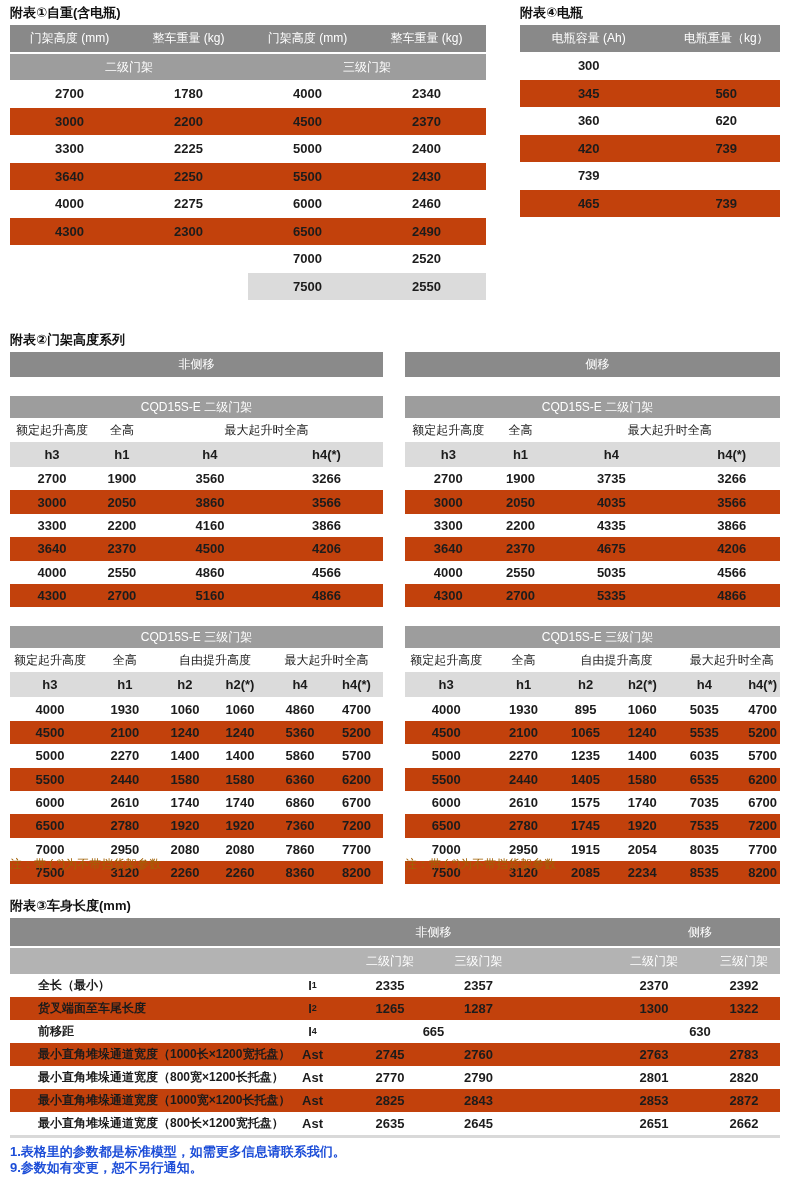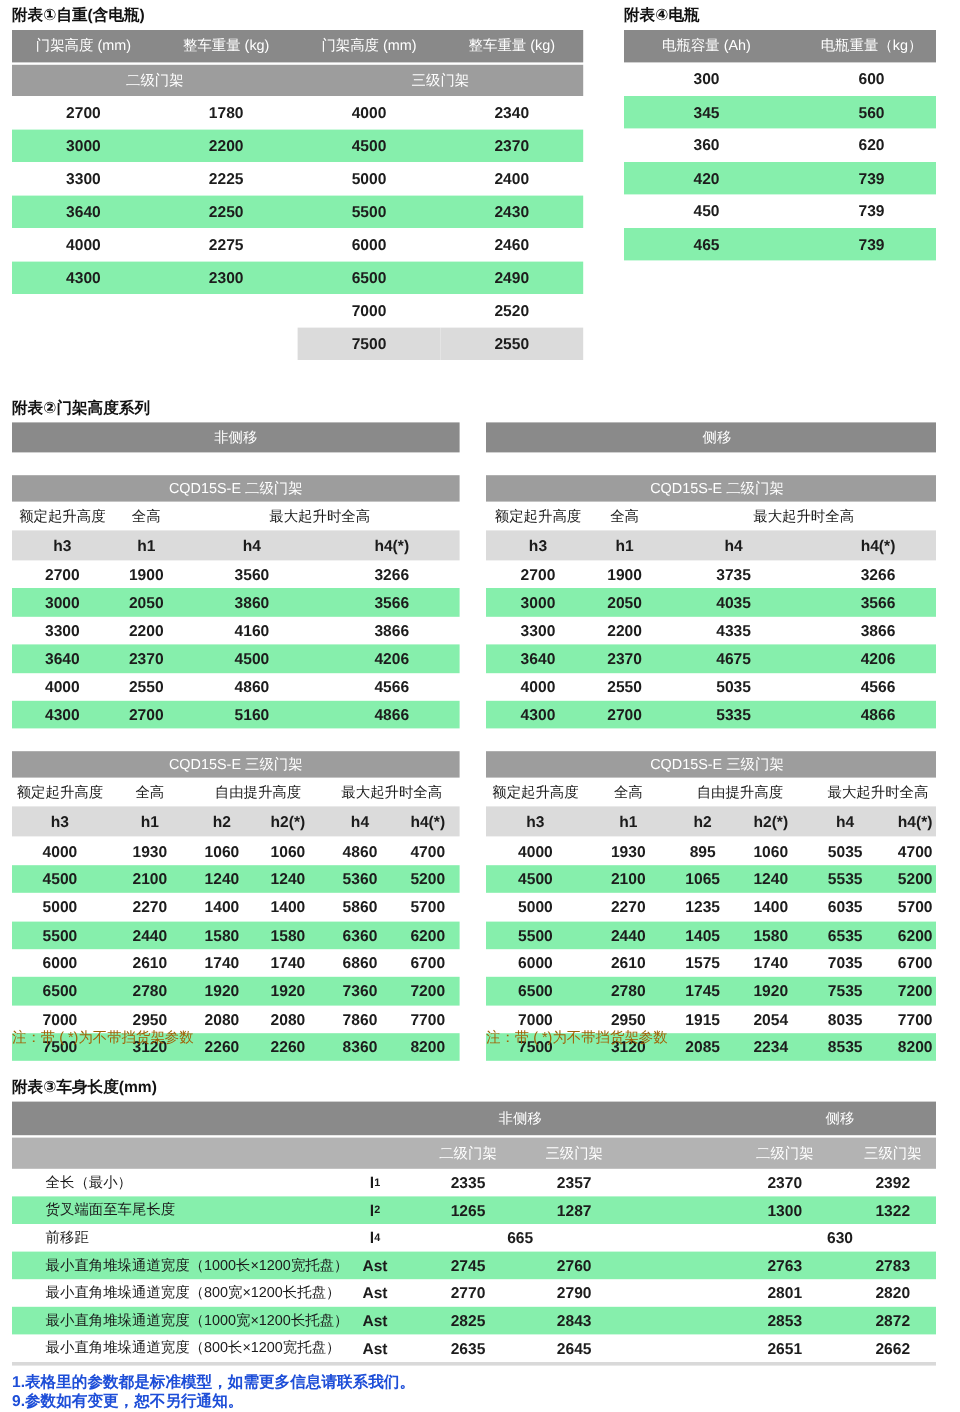--- a/index.html
+++ b/index.html
@@ -25,26 +25,26 @@
   .tr{display:grid;align-items:stretch;text-align:center}
   .td{display:flex;align-items:center;justify-content:center;min-width:0}
   .num{font-size:13px;font-weight:700;color:#1c1c1c}
   .lrow{height:24px;font-size:12px;color:#1b1b1b}
   .lrow .td{font-weight:400}
   .srow{height:25px;background:#dbdbdb;font-size:13px;font-weight:700}
   .rows-t1>.tr,.rows-t4>.tr{height:27.5px;grid-template-columns:repeat(4,1fr)}
   .rows-t4>.tr{grid-template-columns:repeat(2,1fr)}
   .rows-g4d>.tr{height:23.4px;grid-template-columns:22.5% 15% 32.2% 30.3%}
   .rows-g6t>.tr{height:23.4px;grid-template-columns:21.4% 18.8% 13.4% 16.1% 16.1% 14.2%}
-  .stripe{background:#86efac}
+  .stripe{background:#c2410c}
   .stripe-right>.td:nth-child(n+3){background:#dbdbdb}
   .note{position:absolute;font-size:12px;color:#a16207;white-space:nowrap}
   .t3g{grid-template-columns:270px 65px 90px 87px 88px 88px 92px}
   .t3row{height:23px;font-size:13px}
-  .t3row .lbl{justify-content:flex-start;padding-left:28px;font-size:12px;font-weight:400;text-align:left;white-space:nowrap}
+  .t3row .lbl{justify-content:flex-start;padding-left:28px;font-size:12px;font-weight:700;text-align:left;white-space:nowrap}
   .t3row .sym{font-weight:700}
   .sym sub{font-size:9px;line-height:1}
   .span2a{grid-column:3/5}
   .span2b{grid-column:6/8}
   .hspan1{grid-column:1/3}
   .t3-bottom{height:3px;background:#d9d9d9;margin-top:0}
   .footer{position:absolute;left:10px;top:1144px;font-size:13px;font-weight:700;color:#1d4ed8;line-height:16px}
 </style>
 </head>
 <body>
@@ -117,36 +117,34 @@
 
   <div class="sec-title" style="left:520px;top:4px">附表④电瓶</div>
   <div class="tbl" style="left:520px;top:25px;width:275px">
     <div class="bar dark g2">
       <div class="td">电瓶容量 (Ah)</div>
       <div class="td">电瓶重量（kg）</div>
     </div>
     <div class="rows-t4">
         <div class="tr">
           <div class="td num">300</div>
-          <div class="td num">600</div>
         </div>
         <div class="tr stripe">
           <div class="td num">345</div>
           <div class="td num">560</div>
         </div>
         <div class="tr">
           <div class="td num">360</div>
           <div class="td num">620</div>
         </div>
         <div class="tr stripe">
           <div class="td num">420</div>
           <div class="td num">739</div>
         </div>
         <div class="tr">
-          <div class="td num">450</div>
           <div class="td num">739</div>
         </div>
         <div class="tr stripe">
           <div class="td num">465</div>
           <div class="td num">739</div>
         </div>
       </div>
   </div>
 
   <div class="sec-title" style="left:10px;top:331px">附表②门架高度系列</div>

